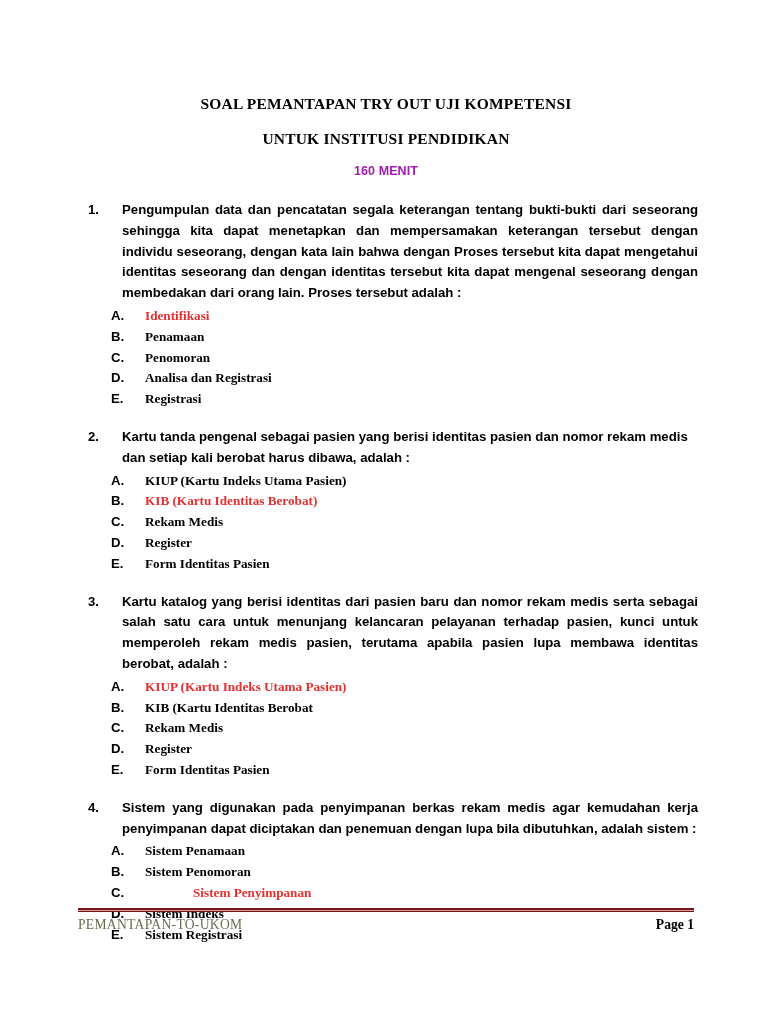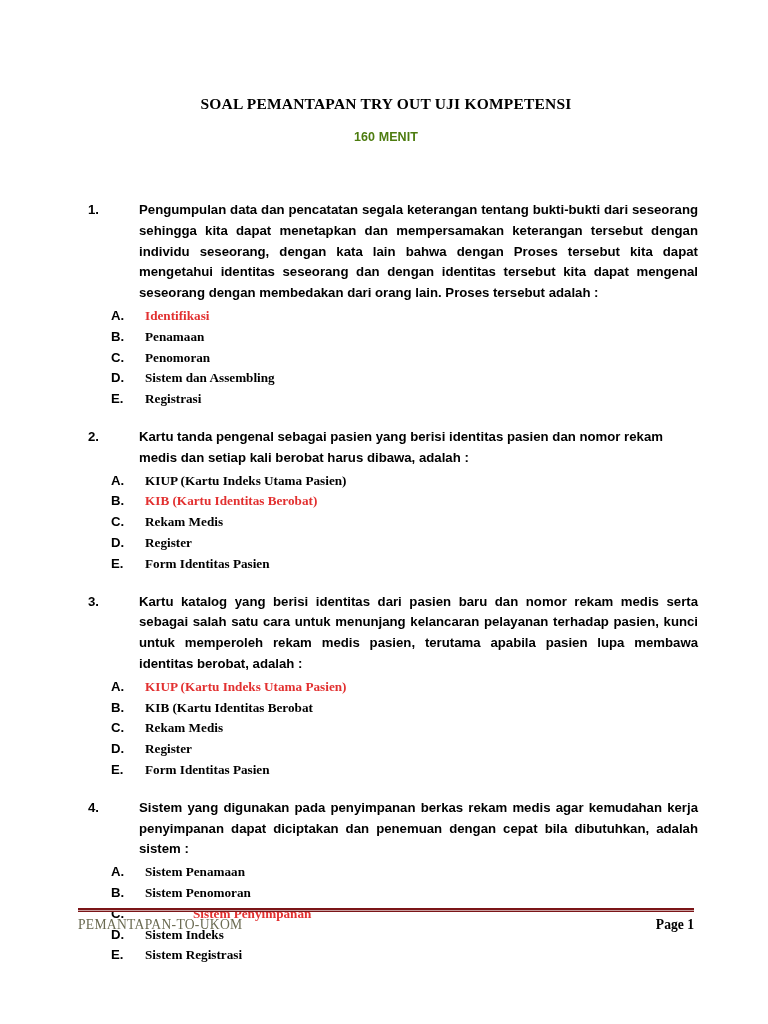--- a/index.html
+++ b/index.html
@@ -44,21 +44,21 @@
   }
   .doc-title-2 {
     margin-top: 19px;
   }
   .doc-subtitle {
     margin-top: 19px;
     font-family: "Liberation Sans", sans-serif;
     font-weight: bold;
     font-size: 12.5px;
     letter-spacing: 0.1px;
-    color: #4d7c0f;
+    color: #a21caf;
     line-height: 1;
   }
 
   
   .questions {
     position: absolute;
     left: 78px;
     top: 200px;
     width: 620px;
   }
@@ -82,21 +82,20 @@
     line-height: 20.8px;
     color: #000;
   }
   .q-text {
     font-size: 13.2px;
     line-height: 20.8px;
     font-weight: bold;
     text-align: justify;
     text-justify: inter-word;
     color: #000;
-    margin-left: 17px;
   }
   .q-text.nojust {
     text-align: left;
   }
 
   .options {
     margin-top: 2px;
     padding-left: 0;
   }
   .option {
@@ -164,34 +163,35 @@
     line-height: 1.1;
   }
 </style>
 </head>
 <body>
 
 <div class="page" style="background: rgb(255, 255, 255);">
 
   <div class="doc-header">
     <div class="doc-title-1">SOAL PEMANTAPAN TRY OUT UJI KOMPETENSI</div>
+    <div class="doc-title-2">UNTUK INSTITUSI PENDIDIKAN</div>
     <div class="doc-subtitle">160 MENIT</div>
   </div>
 
   <div class="questions" id="questions-container">
       <div class="question">
         <div class="q-row">
           <div class="q-num">1.</div>
           <div class="q-text">Pengumpulan data dan pencatatan segala keterangan tentang bukti-bukti dari seseorang sehingga kita dapat menetapkan dan mempersamakan keterangan tersebut dengan individu seseorang, dengan kata lain bahwa dengan Proses tersebut kita dapat mengetahui identitas seseorang dan dengan identitas tersebut kita dapat mengenal seseorang dengan membedakan dari orang lain. Proses tersebut adalah :</div>
         </div>
         <div class="options">
           <div class="option"><span class="opt-letter">A.</span><span class="opt-text answer" style="color: rgb(226, 48, 48);">Identifikasi</span></div>
           <div class="option"><span class="opt-letter">B.</span><span class="opt-text">Penamaan</span></div>
           <div class="option"><span class="opt-letter">C.</span><span class="opt-text">Penomoran</span></div>
-          <div class="option"><span class="opt-letter">D.</span><span class="opt-text">Sistem dan Assembling</span></div>
+          <div class="option"><span class="opt-letter">D.</span><span class="opt-text">Analisa dan Registrasi</span></div>
           <div class="option"><span class="opt-letter">E.</span><span class="opt-text">Registrasi</span></div>
         </div>
       </div>
       <div class="question">
         <div class="q-row">
           <div class="q-num">2.</div>
           <div class="q-text nojust">Kartu tanda pengenal sebagai pasien  yang berisi identitas pasien dan nomor rekam medis dan setiap kali berobat harus dibawa, adalah :</div>
         </div>
         <div class="options">
           <div class="option"><span class="opt-letter">A.</span><span class="opt-text">KIUP (Kartu Indeks Utama Pasien)</span></div>
@@ -210,21 +210,21 @@
           <div class="option"><span class="opt-letter">A.</span><span class="opt-text answer" style="color: rgb(226, 48, 48);">KIUP (Kartu Indeks Utama Pasien)</span></div>
           <div class="option"><span class="opt-letter">B.</span><span class="opt-text">KIB (Kartu Identitas Berobat</span></div>
           <div class="option"><span class="opt-letter">C.</span><span class="opt-text">Rekam Medis</span></div>
           <div class="option"><span class="opt-letter">D.</span><span class="opt-text">Register</span></div>
           <div class="option"><span class="opt-letter">E.</span><span class="opt-text">Form Identitas Pasien</span></div>
         </div>
       </div>
       <div class="question">
         <div class="q-row">
           <div class="q-num">4.</div>
-          <div class="q-text">Sistem yang digunakan pada penyimpanan   berkas rekam medis agar kemudahan kerja penyimpanan dapat diciptakan dan penemuan dengan cepat bila dibutuhkan, adalah sistem :</div>
+          <div class="q-text">Sistem yang digunakan pada penyimpanan   berkas rekam medis agar kemudahan kerja penyimpanan dapat diciptakan dan penemuan dengan lupa bila dibutuhkan, adalah sistem :</div>
         </div>
         <div class="options">
           <div class="option"><span class="opt-letter">A.</span><span class="opt-text">Sistem Penamaan</span></div>
           <div class="option"><span class="opt-letter">B.</span><span class="opt-text">Sistem Penomoran</span></div>
           <div class="option"><span class="opt-letter">C.</span><span class="opt-text answer" style="color: rgb(226, 48, 48); margin-left: 48px;">Sistem Penyimpanan</span></div>
           <div class="option"><span class="opt-letter">D.</span><span class="opt-text">Sistem Indeks</span></div>
           <div class="option"><span class="opt-letter">E.</span><span class="opt-text">Sistem Registrasi</span></div>
         </div>
       </div>
     </div>

